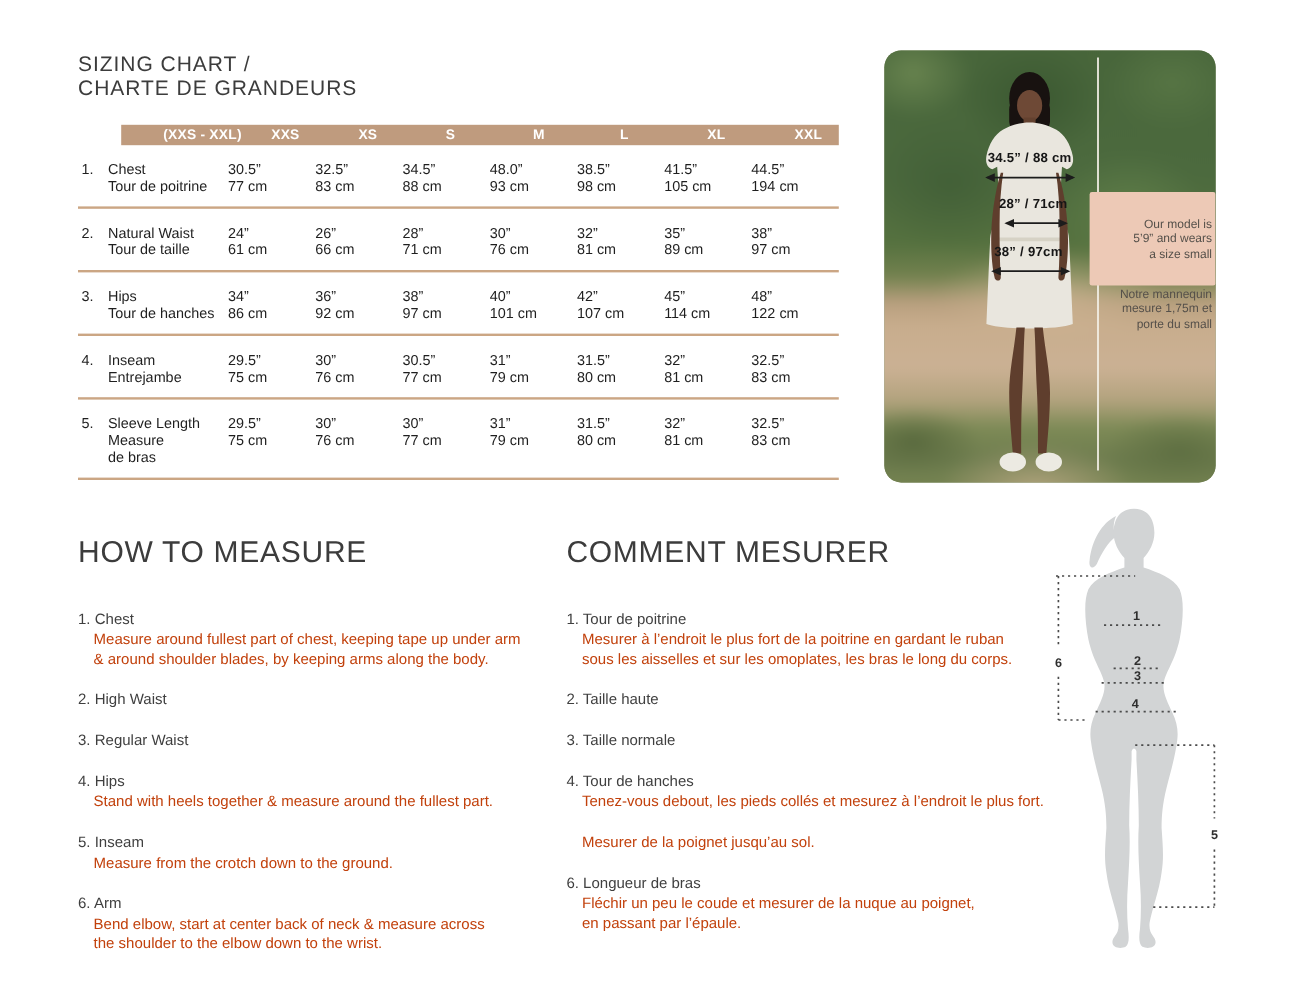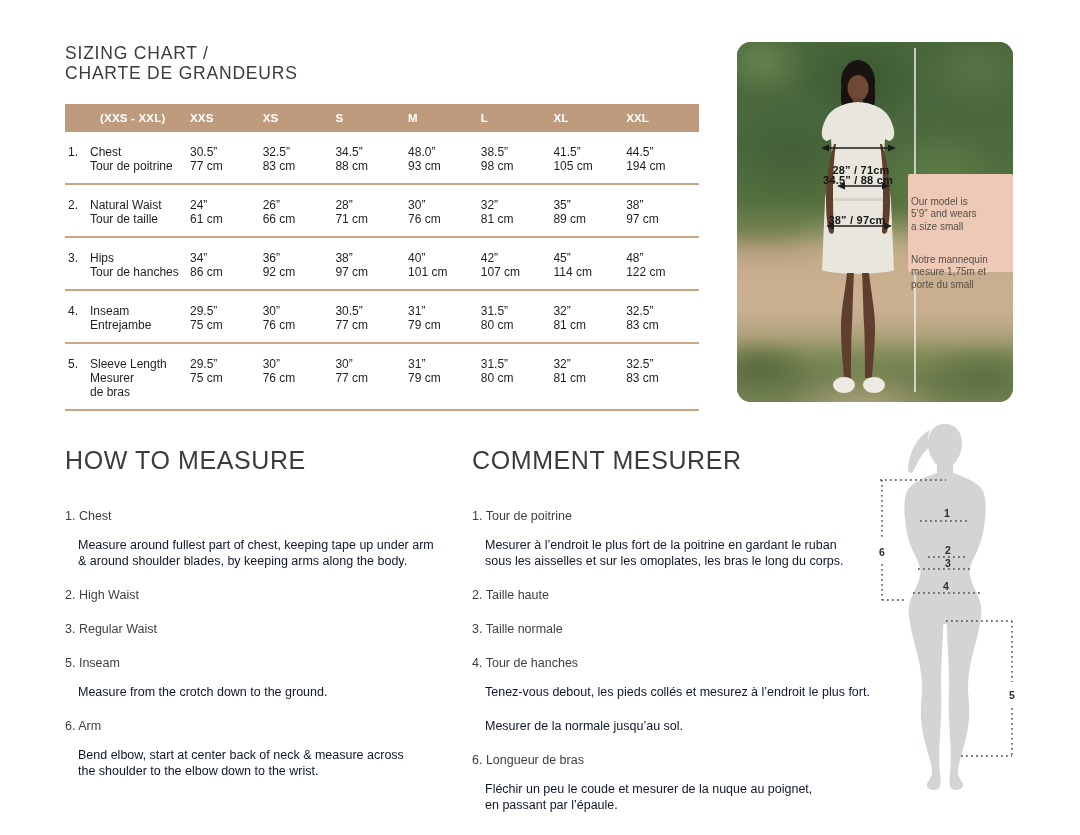--- a/index.html
+++ b/index.html
@@ -7,21 +7,21 @@
     width:1080px;height:835px;background:#ffffff;position:relative;overflow:hidden;
     font-family:"Liberation Sans",sans-serif;color:#3e3e3e;
     -webkit-font-smoothing:antialiased;
   }
   
   .page-title{position:absolute;left:65px;top:31px;font-size:17.5px;line-height:20px;
     letter-spacing:.8px;color:#3c3c3c;font-weight:400;margin-top:12px;}
   
   .size-table{position:absolute;left:65px;top:104px;width:634px;font-size:12px;color:#1f1f1f;}
   .t-head{display:grid;grid-template-columns:125px repeat(7,72.7px);background:#bf9b7e;
-    color:#fff;font-weight:bold;font-size:11.5px;height:28px;align-items:center;letter-spacing:.2px;}
+    color:#fff;font-weight:bold;font-size:11.5px;height:17px;align-items:center;letter-spacing:.2px;margin-left:36px;}
   .t-head .c0{padding-left:35px;}
   .t-row{display:grid;grid-template-columns:25px 100px repeat(7,72.7px);
     padding:13px 0 10px;border-bottom:2px solid #cba684;line-height:14px;}
   .t-row .num{padding-left:3px;}
   .t-row .lbl span{display:block;white-space:pre-line;}
   .t-row .v span{display:block;}
   
   .photo{position:absolute;left:737px;top:42px;width:276px;height:360px;border-radius:14px;
     overflow:hidden;background:#6b7c4f;}
   .photo .bg{position:absolute;inset:-12px;filter:blur(5px);
@@ -33,33 +33,33 @@
       radial-gradient(90px 70px at 72% 38%, rgba(99,130,75,.75), transparent 70%),
       radial-gradient(130px 50px at 50% 56%, rgba(217,192,158,.55), transparent 75%),
       radial-gradient(80px 40px at 12% 88%, rgba(85,102,59,.9), transparent 70%),
       radial-gradient(90px 45px at 86% 90%, rgba(92,109,64,.9), transparent 70%),
       radial-gradient(110px 55px at 46% 99%, rgba(205,179,146,.7), transparent 75%),
       linear-gradient(180deg,#47653a 0%,#4c6a3e 30%,#55713f 45%,#72814e 52%,
         #b9a07f 58%,#c8ad8d 63%,#cbb194 72%,#b3a37e 79%,#7d8a56 85%,#6d7c4e 92%,#778551 100%);}
   .photo svg.scene{position:absolute;inset:0;}
   .meas-label{position:absolute;width:130px;text-align:center;font-size:11px;font-weight:bold;
     color:#161616;letter-spacing:.2px;}
-  #m1{left:56px;top:84px;margin-top:48px;} #m2{left:59px;top:122px;} #m3{left:55px;top:162px;margin-top:10px;}
-  .model-caption{position:absolute;left:171px;top:132px;width:105px;height:98px;
+  #m1{left:56px;top:84px;} #m2{left:59px;top:122px;} #m3{left:55px;top:162px;}
+  .model-caption{position:absolute;left:171px;top:118px;width:105px;height:78px;
     background:#edc9b6;border-radius:2px;box-sizing:border-box;padding:9px 3px 6px;
-    font-size:10px;line-height:12.5px;color:#55504a;text-align:left;white-space:pre-line;}
+    font-size:10px;line-height:12.5px;color:#55504a;text-align:right;white-space:pre-line;}
   .model-caption .en{margin-bottom:8px;}
   
   .measure-col{position:absolute;top:446px;}
   #how-col{left:65px;width:400px;}
   #comment-col{left:472px;width:420px;}
   .measure-col h2{margin:0 0 33px 0;font-size:25px;font-weight:400;letter-spacing:.6px;color:#3c3c3c;}
   .m-item{margin-bottom:18px;font-size:12.5px;color:#3f3f3f;line-height:16px;}
   .m-item .t-line{white-space:nowrap;}
-  .m-item .desc{white-space:pre-line;color:#0f172a;padding-left:13px;margin-top:13px;}
+  .m-item .desc{white-space:pre-line;color:#c2410c;padding-left:13px;margin-top:1px;}
   .m-item .desc:empty{display:none;}
   
   .diagram{position:absolute;left:866px;top:418px;width:164px;height:392px;}
   .diagram text{font-family:"Liberation Sans",sans-serif;font-size:10.5px;font-weight:bold;fill:#2e2e2e;}
 </style>
 </head>
 <body>
 
 <div class="page-title">
   <div>SIZING CHART /</div>
@@ -219,21 +219,21 @@
     <div class="v">
         <span>32.5”</span>
         <span>83 cm</span>
       </div>
   </div>
 
   <div class="t-row">
     <div class="num">5.</div>
     <div class="lbl">
         <span>Sleeve Length</span>
-        <span>Mesurer
+        <span>Measure
 de bras</span>
       </div>
     <div class="v">
         <span>29.5”</span>
         <span>75 cm</span>
       </div>
     <div class="v">
         <span>30”</span>
         <span>76 cm</span>
       </div>
@@ -327,20 +327,24 @@
   </div>
   <div class="m-item">
     <div class="t-line"><span>2.</span> <span>High Waist</span></div>
 
   </div>
   <div class="m-item">
     <div class="t-line"><span>3.</span> <span>Regular Waist</span></div>
 
   </div>
   <div class="m-item">
+    <div class="t-line"><span>4.</span> <span>Hips</span></div>
+    <div class="desc">Stand with heels together &amp; measure around the fullest part.</div>
+  </div>
+  <div class="m-item">
     <div class="t-line"><span>5.</span> <span>Inseam</span></div>
     <div class="desc">Measure from the crotch down to the ground.</div>
   </div>
   <div class="m-item">
     <div class="t-line"><span>6.</span> <span>Arm</span></div>
     <div class="desc">Bend elbow, start at center back of neck &amp; measure across
 the shoulder to the elbow down to the wrist.</div>
   </div>
 </div>
 
@@ -357,21 +361,21 @@
   </div>
   <div class="m-item">
     <div class="t-line"><span>3.</span> <span>Taille normale</span></div>
 
   </div>
   <div class="m-item">
     <div class="t-line"><span>4.</span> <span>Tour de hanches</span></div>
     <div class="desc">Tenez-vous debout, les pieds collés et mesurez à l’endroit le plus fort.</div>
   </div>
   <div class="m-item">
-    <div class="desc">Mesurer de la normale jusqu’au sol.</div>
+    <div class="desc">Mesurer de la poignet jusqu’au sol.</div>
   </div>
   <div class="m-item">
     <div class="t-line"><span>6.</span> <span>Longueur de bras</span></div>
     <div class="desc">Fléchir un peu le coude et mesurer de la nuque au poignet,
 en passant par l’épaule.</div>
   </div>
 </div>
 
 <div class="diagram">
   <svg width="164" height="392" viewBox="0 0 164 392">

